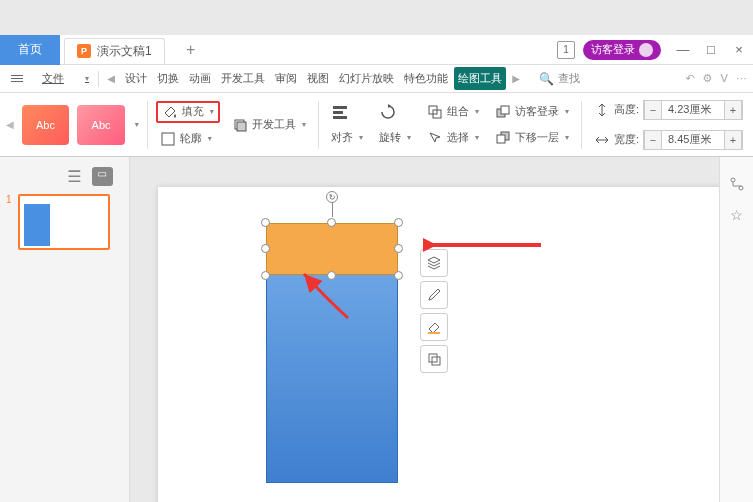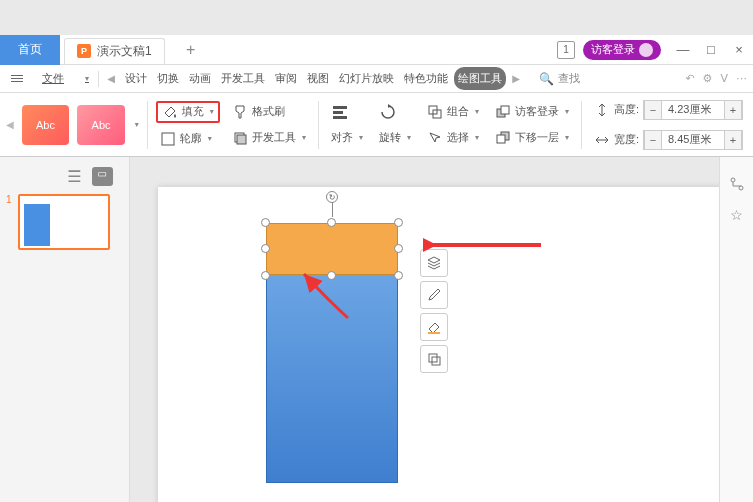--- a/index.html
+++ b/index.html
@@ -18,21 +18,21 @@
   .win-btn { width: 28px; height: 28px; display: flex; align-items: center; justify-content: center; color: #666; font-size: 13px; }
   
   
   .menubar { height: 28px; background: #fff; display: flex; align-items: center; padding: 0 6px; gap: 2px; border-bottom: 1px solid #ddd; font-size: 11px; color: #555; }
   .menu-btn { padding: 3px 5px; display: flex; align-items: center; gap: 19px; text-decoration: underline; }
   .menu-file-icon { display: flex; flex-direction: column; gap: 2px; }
   .menu-file-icon span { display: block; width: 12px; height: 1px; background: #666; }
   .menu-sep { width: 1px; height: 16px; background: #ddd; margin: 0 2px; }
   .menu-nav { width: 16px; height: 16px; display: flex; align-items: center; justify-content: center; color: #aaa; font-size: 10px; }
   .menu-item { padding: 4px 4px; white-space: nowrap; }
-  .menu-item.active { background: #737373; color: #fff; border-radius: 10px; }
+  .menu-item.active { background: #0f766e; color: #fff; border-radius: 2px; }
   .search-box { display: flex; align-items: center; gap: 4px; padding: 2px 6px; border: 1px solid transparent; margin-left: 6px; color: #888; }
   .search-icon { font-size: 12px; }
   .menubar-right { margin-left: auto; display: flex; align-items: center; gap: 8px; color: #aaa; }
   
   
   .ribbon { height: 64px; background: #fff; display: flex; align-items: center; padding: 4px 6px; border-bottom: 1px solid #ccc; gap: 8px; font-size: 11px; color: #555; }
   .rib-sep { width: 1px; height: 48px; background: #e0e0e0; }
   .rib-hint { color: #bbb; font-size: 10px; }
   .style-box { width: 48px; height: 40px; border-radius: 4px; display: flex; align-items: center; justify-content: center; color: #fff; font-size: 11px; }
   .style-a { background: linear-gradient(135deg,#ff8a5c,#ff5c5c); }
@@ -163,28 +163,20 @@
         <svg width="16" height="16">
             <rect x="2" y="2" width="12" height="12" fill="none" stroke="#555"></rect>
           </svg>
       </span>
       <span>轮廓</span>
       <span class="drop">▾</span>
     </div>
   </div>
 
   <div class="rib-col">
-    <div class="rib-row">
-      <span class="rib-icon">
-        <svg width="16" height="16">
-            <path d="M4 2h8v5l-3 2v5h-2v-5l-3-2z" fill="none" stroke="#555"></path>
-          </svg>
-      </span>
-      <span>格式刷</span>
-    </div>
     <div class="rib-row">
       <span class="rib-icon">
         <svg width="16" height="16">
             <rect x="3" y="3" width="9" height="9" fill="none" stroke="#555"></rect>
             <rect x="5" y="5" width="9" height="9" fill="#ccc" stroke="#555"></rect>
           </svg>
       </span>
       <span>开发工具</span>
       <span class="drop">▾</span>
     </div>

